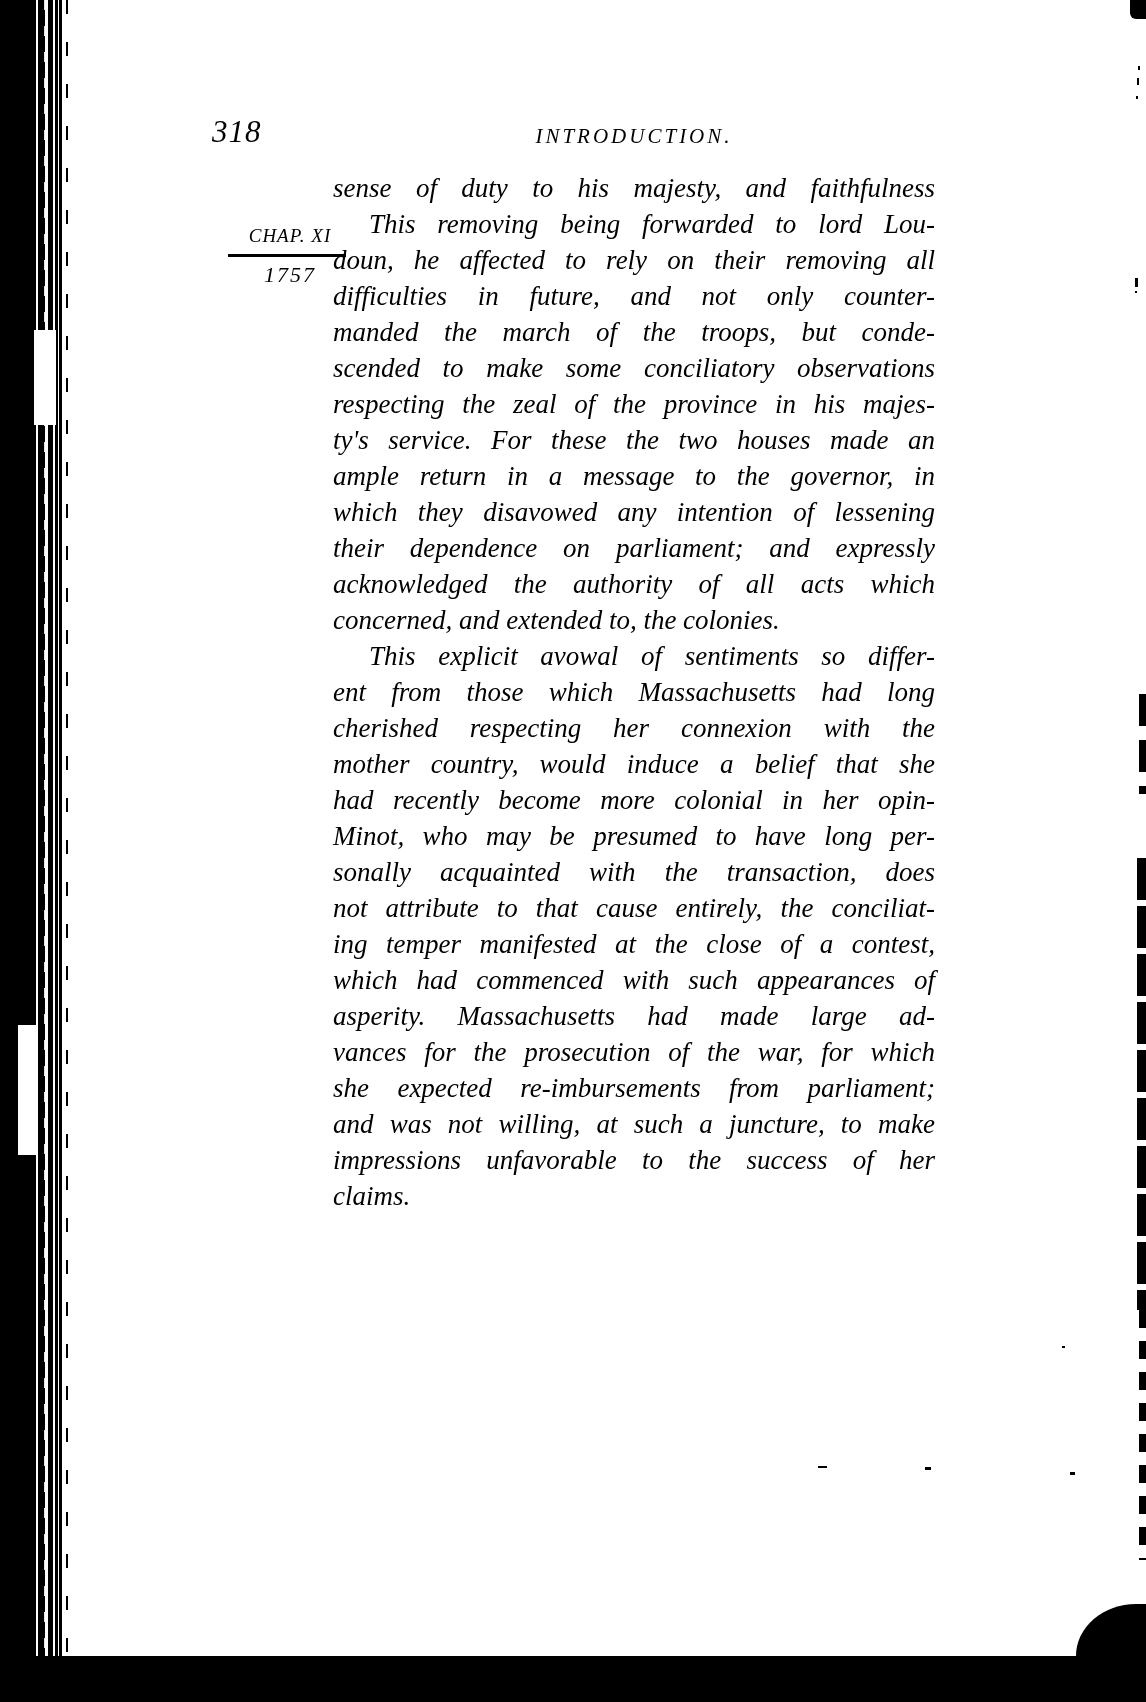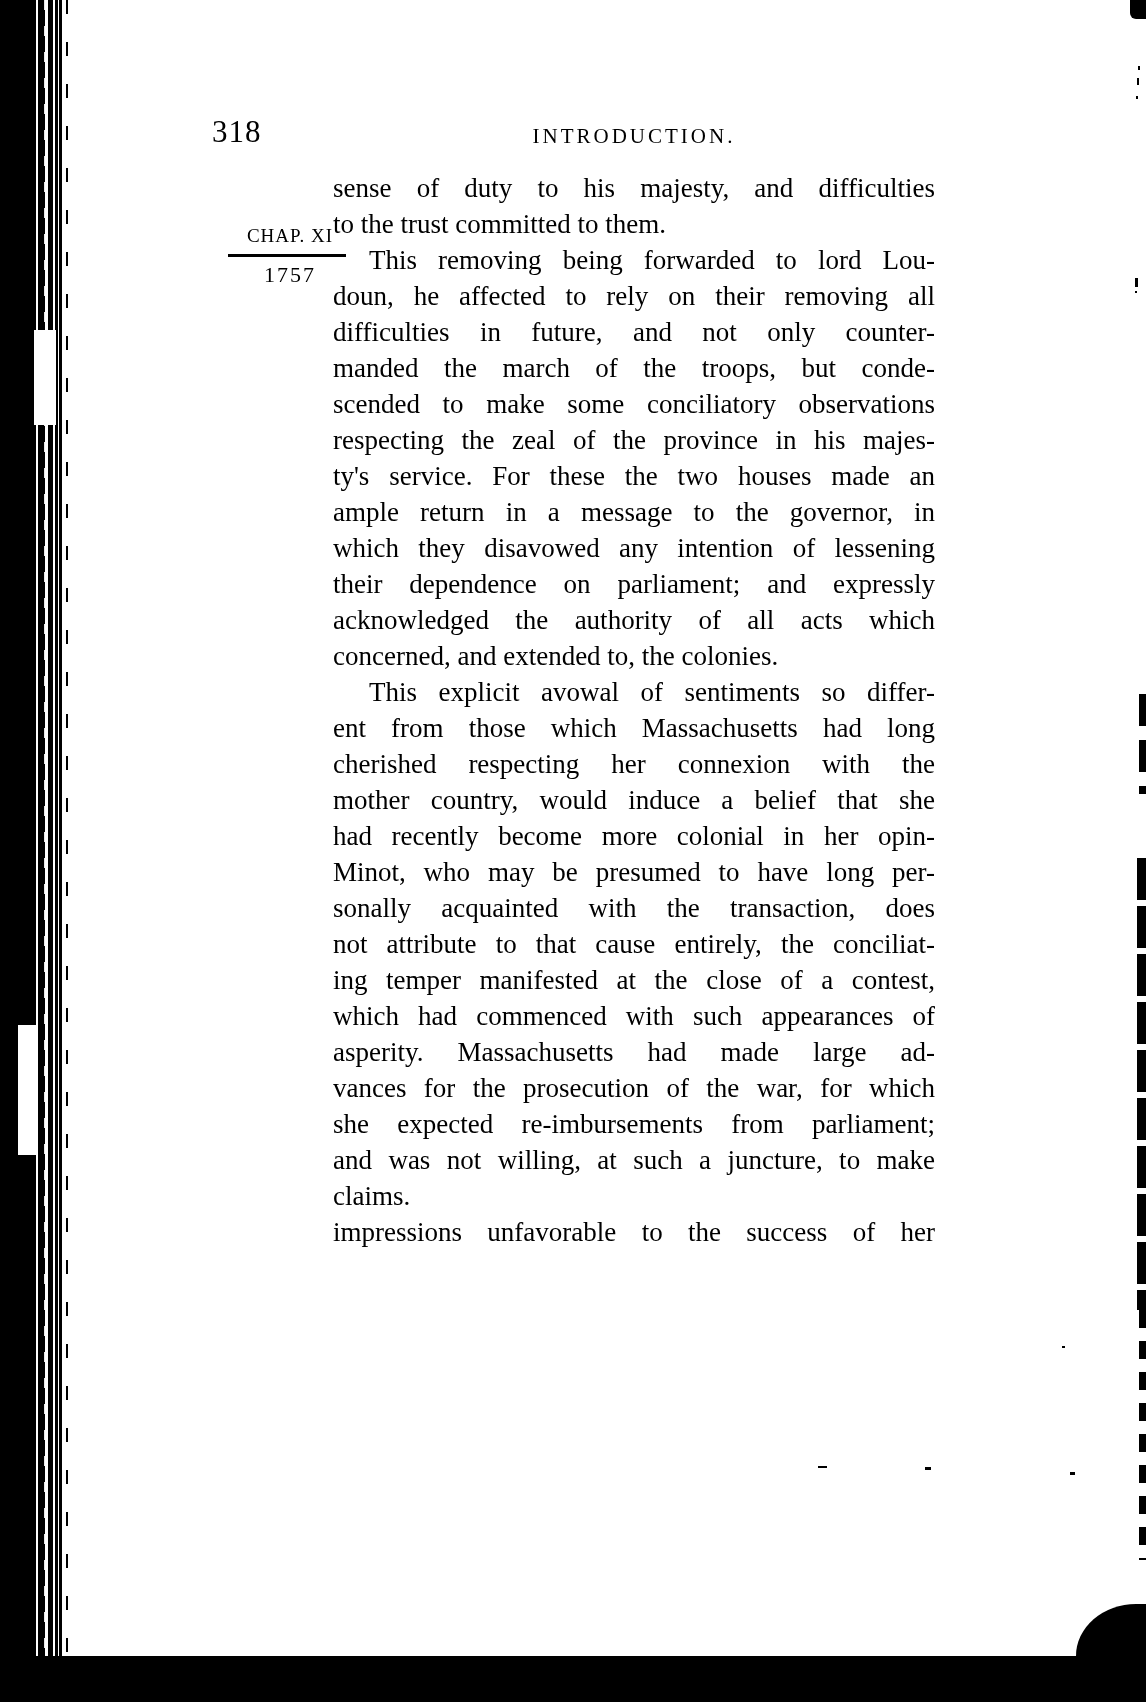--- a/index.html
+++ b/index.html
@@ -3,20 +3,21 @@
 <meta charset="utf-8">
 <style>
   html,body{margin:0;padding:0;background:#888;}
   #page{
     position:relative;
     width:1146px;height:1702px;
     background:#ffffff;
     overflow:hidden;
     font-family:"Liberation Serif", serif;
     color:#000;
+    font-style:italic;
   }
   
   #gutter{
     position:absolute;left:0;top:0;width:64px;height:1702px;
     background:
       repeating-linear-gradient(180deg, rgba(255,255,255,.9) 0 10px, transparent 10px 26px) 44px 0/3px 100% no-repeat,
       linear-gradient(90deg,
         #000 0 36px, #fff 36px 38px,
         #000 38px 45px, #fff 45px 48px,
         #000 48px 53px, #fff 53px 55px,
@@ -88,22 +89,21 @@
   <div id="page-number">318</div>
   <div id="running-header">INTRODUCTION.</div>
 
   <div id="margin-note">
     <div id="margin-chapter">CHAP. XI</div>
     <hr id="margin-rule">
     <div id="margin-year">1757</div>
   </div>
 
   <div id="body-text">
-      <div class="text-line">sense of duty to his majesty, and difficulties</div>
-      <div class="text-line last">to the trust committed to them.</div>
+      <div class="text-line">sense of duty to his majesty, and faithfulness</div>
       <div class="text-line indent">This removing being forwarded to lord Lou-</div>
       <div class="text-line">doun, he affected to rely on their removing all</div>
       <div class="text-line">difficulties in future, and not only counter-</div>
       <div class="text-line">manded the march of the troops, but conde-</div>
       <div class="text-line">scended to make some conciliatory observations</div>
       <div class="text-line">respecting the zeal of the province in his majes-</div>
       <div class="text-line">ty's service.  For these the two houses made an</div>
       <div class="text-line">ample return in a message to the governor, in</div>
       <div class="text-line">which they disavowed any intention of lessening</div>
       <div class="text-line">their dependence on parliament; and expressly</div>
@@ -116,17 +116,17 @@
       <div class="text-line">had recently become more colonial in her opin-</div>
       <div class="text-line">Minot, who may be presumed to have long per-</div>
       <div class="text-line">sonally acquainted with the transaction, does</div>
       <div class="text-line">not attribute to that cause entirely, the conciliat-</div>
       <div class="text-line">ing temper manifested at the close of a contest,</div>
       <div class="text-line">which had commenced with such appearances of</div>
       <div class="text-line">asperity.  Massachusetts had made large ad-</div>
       <div class="text-line">vances for the prosecution of the war, for which</div>
       <div class="text-line">she expected re-imbursements from parliament;</div>
       <div class="text-line">and was not willing, at such a juncture, to make</div>
+      <div class="text-line">impressions unfavorable to the success of her</div>
       <div class="text-line last">claims.</div>
-      <div class="text-line">impressions unfavorable to the success of her</div>
     </div>
 
 </div>
 
 </body></html>

